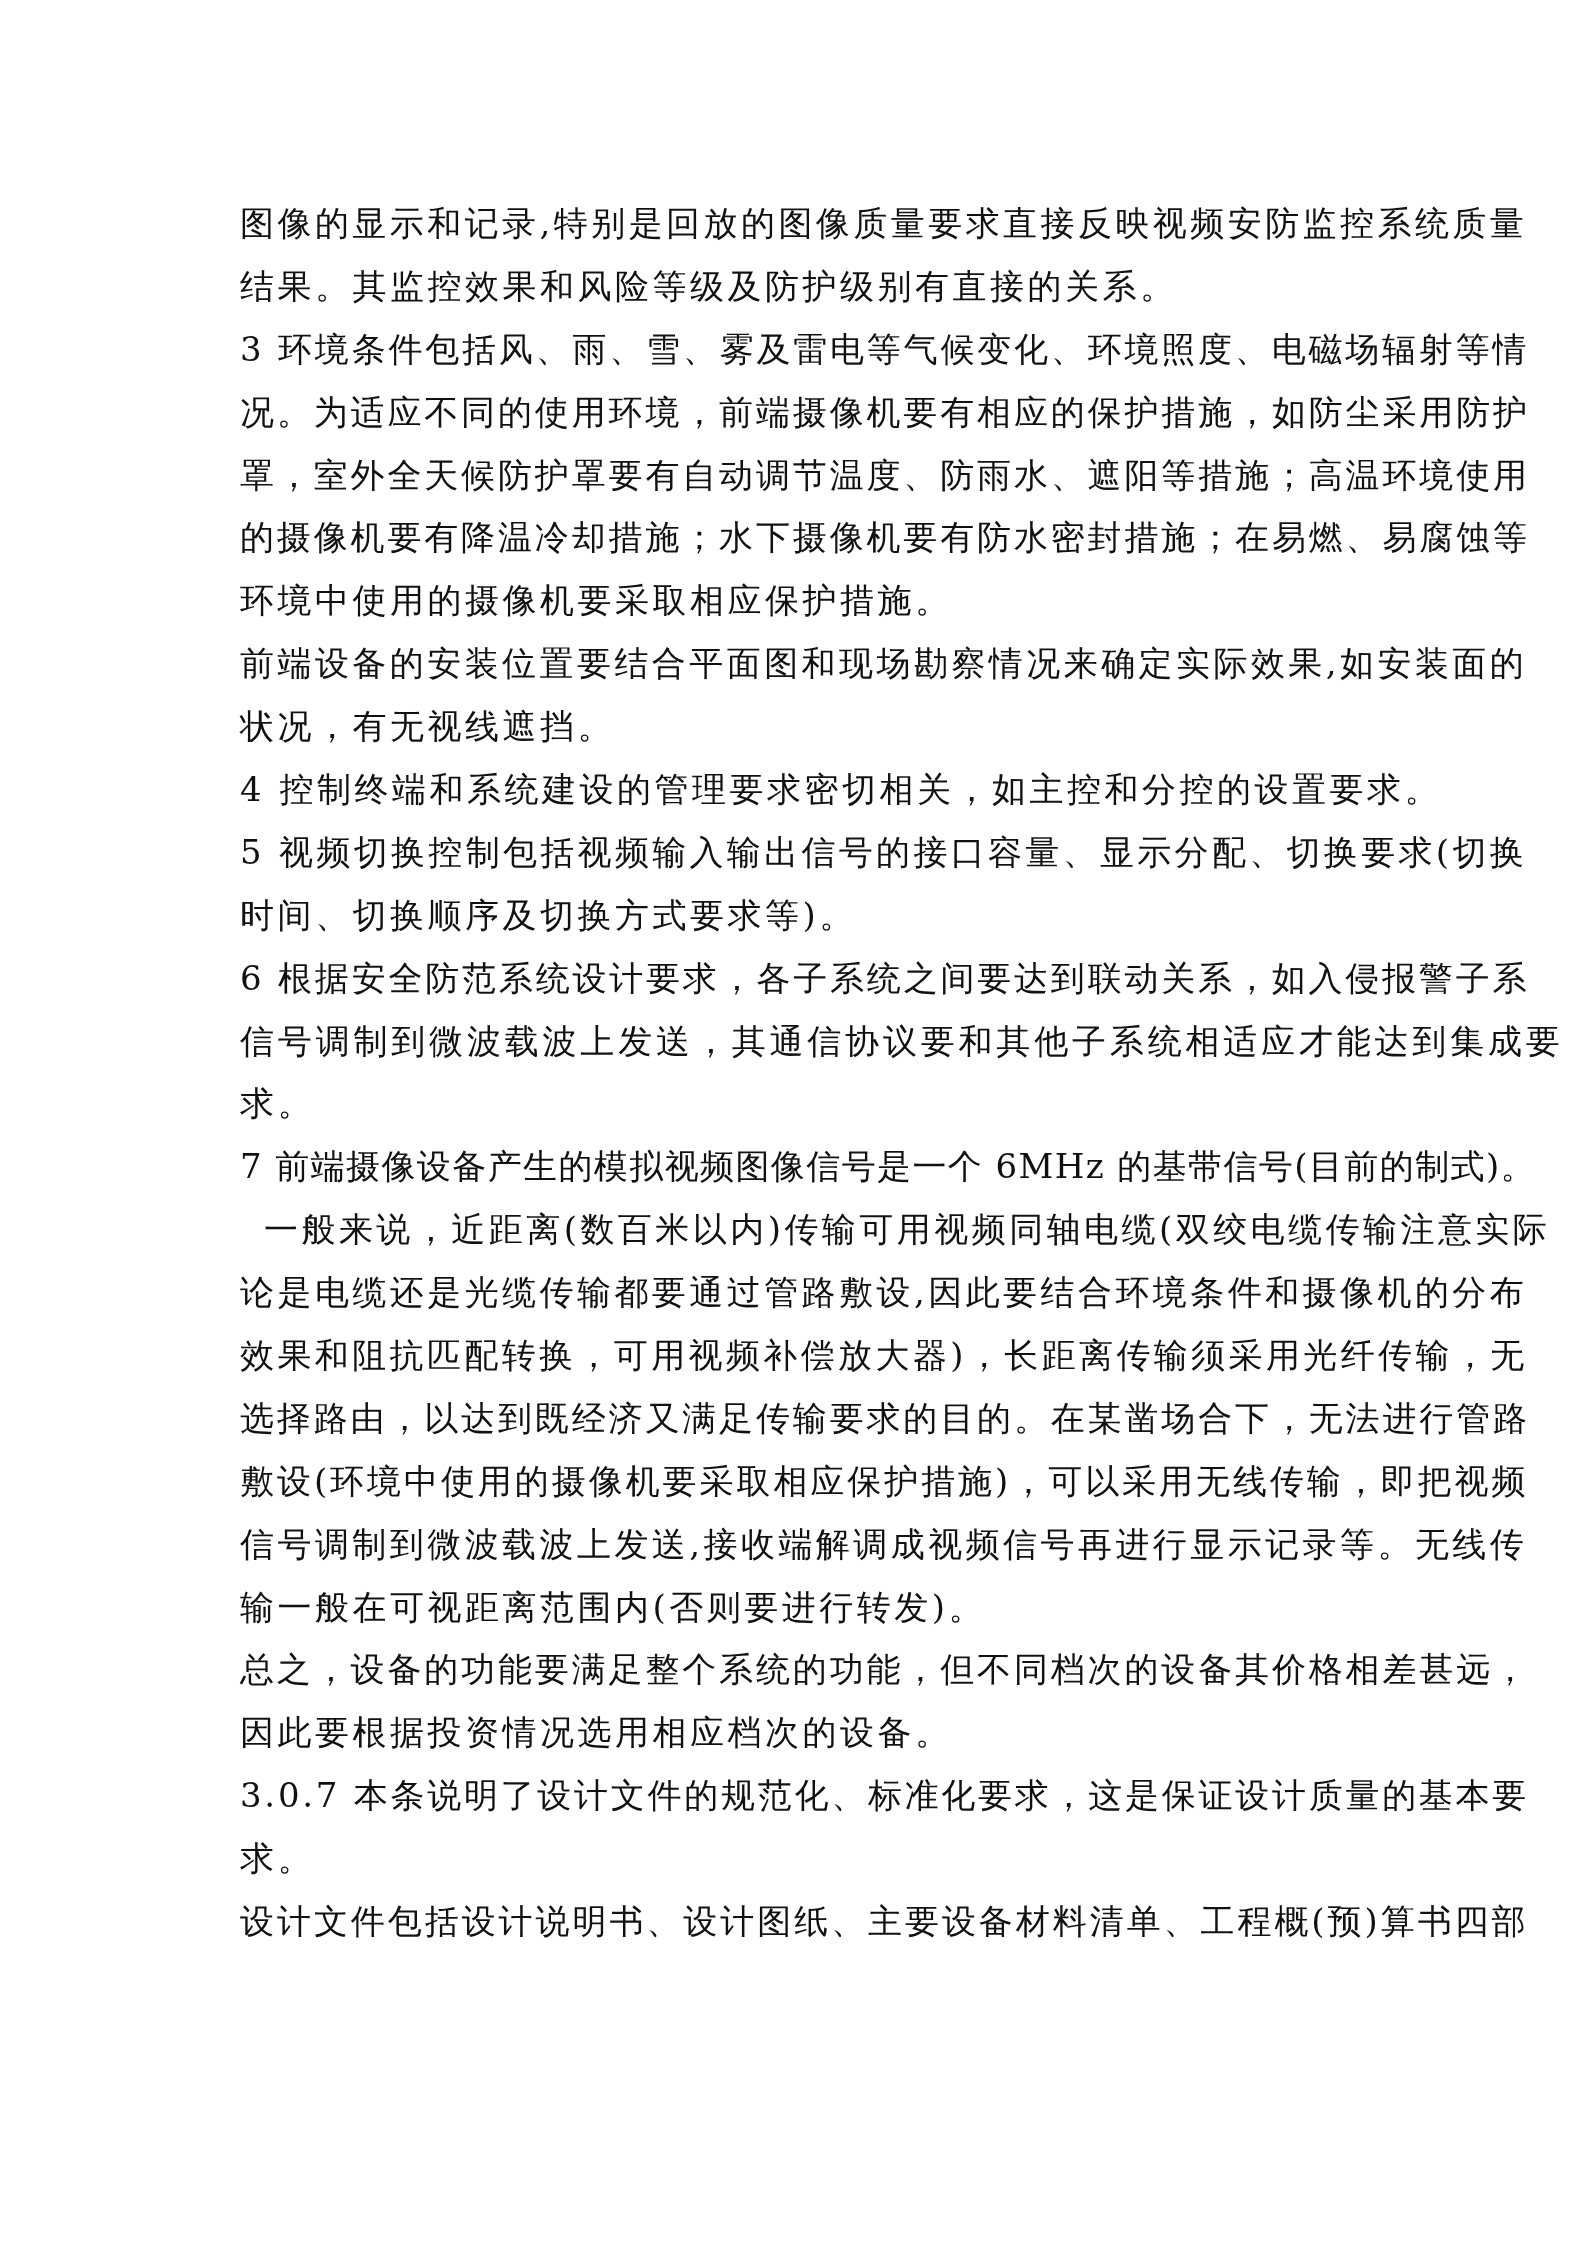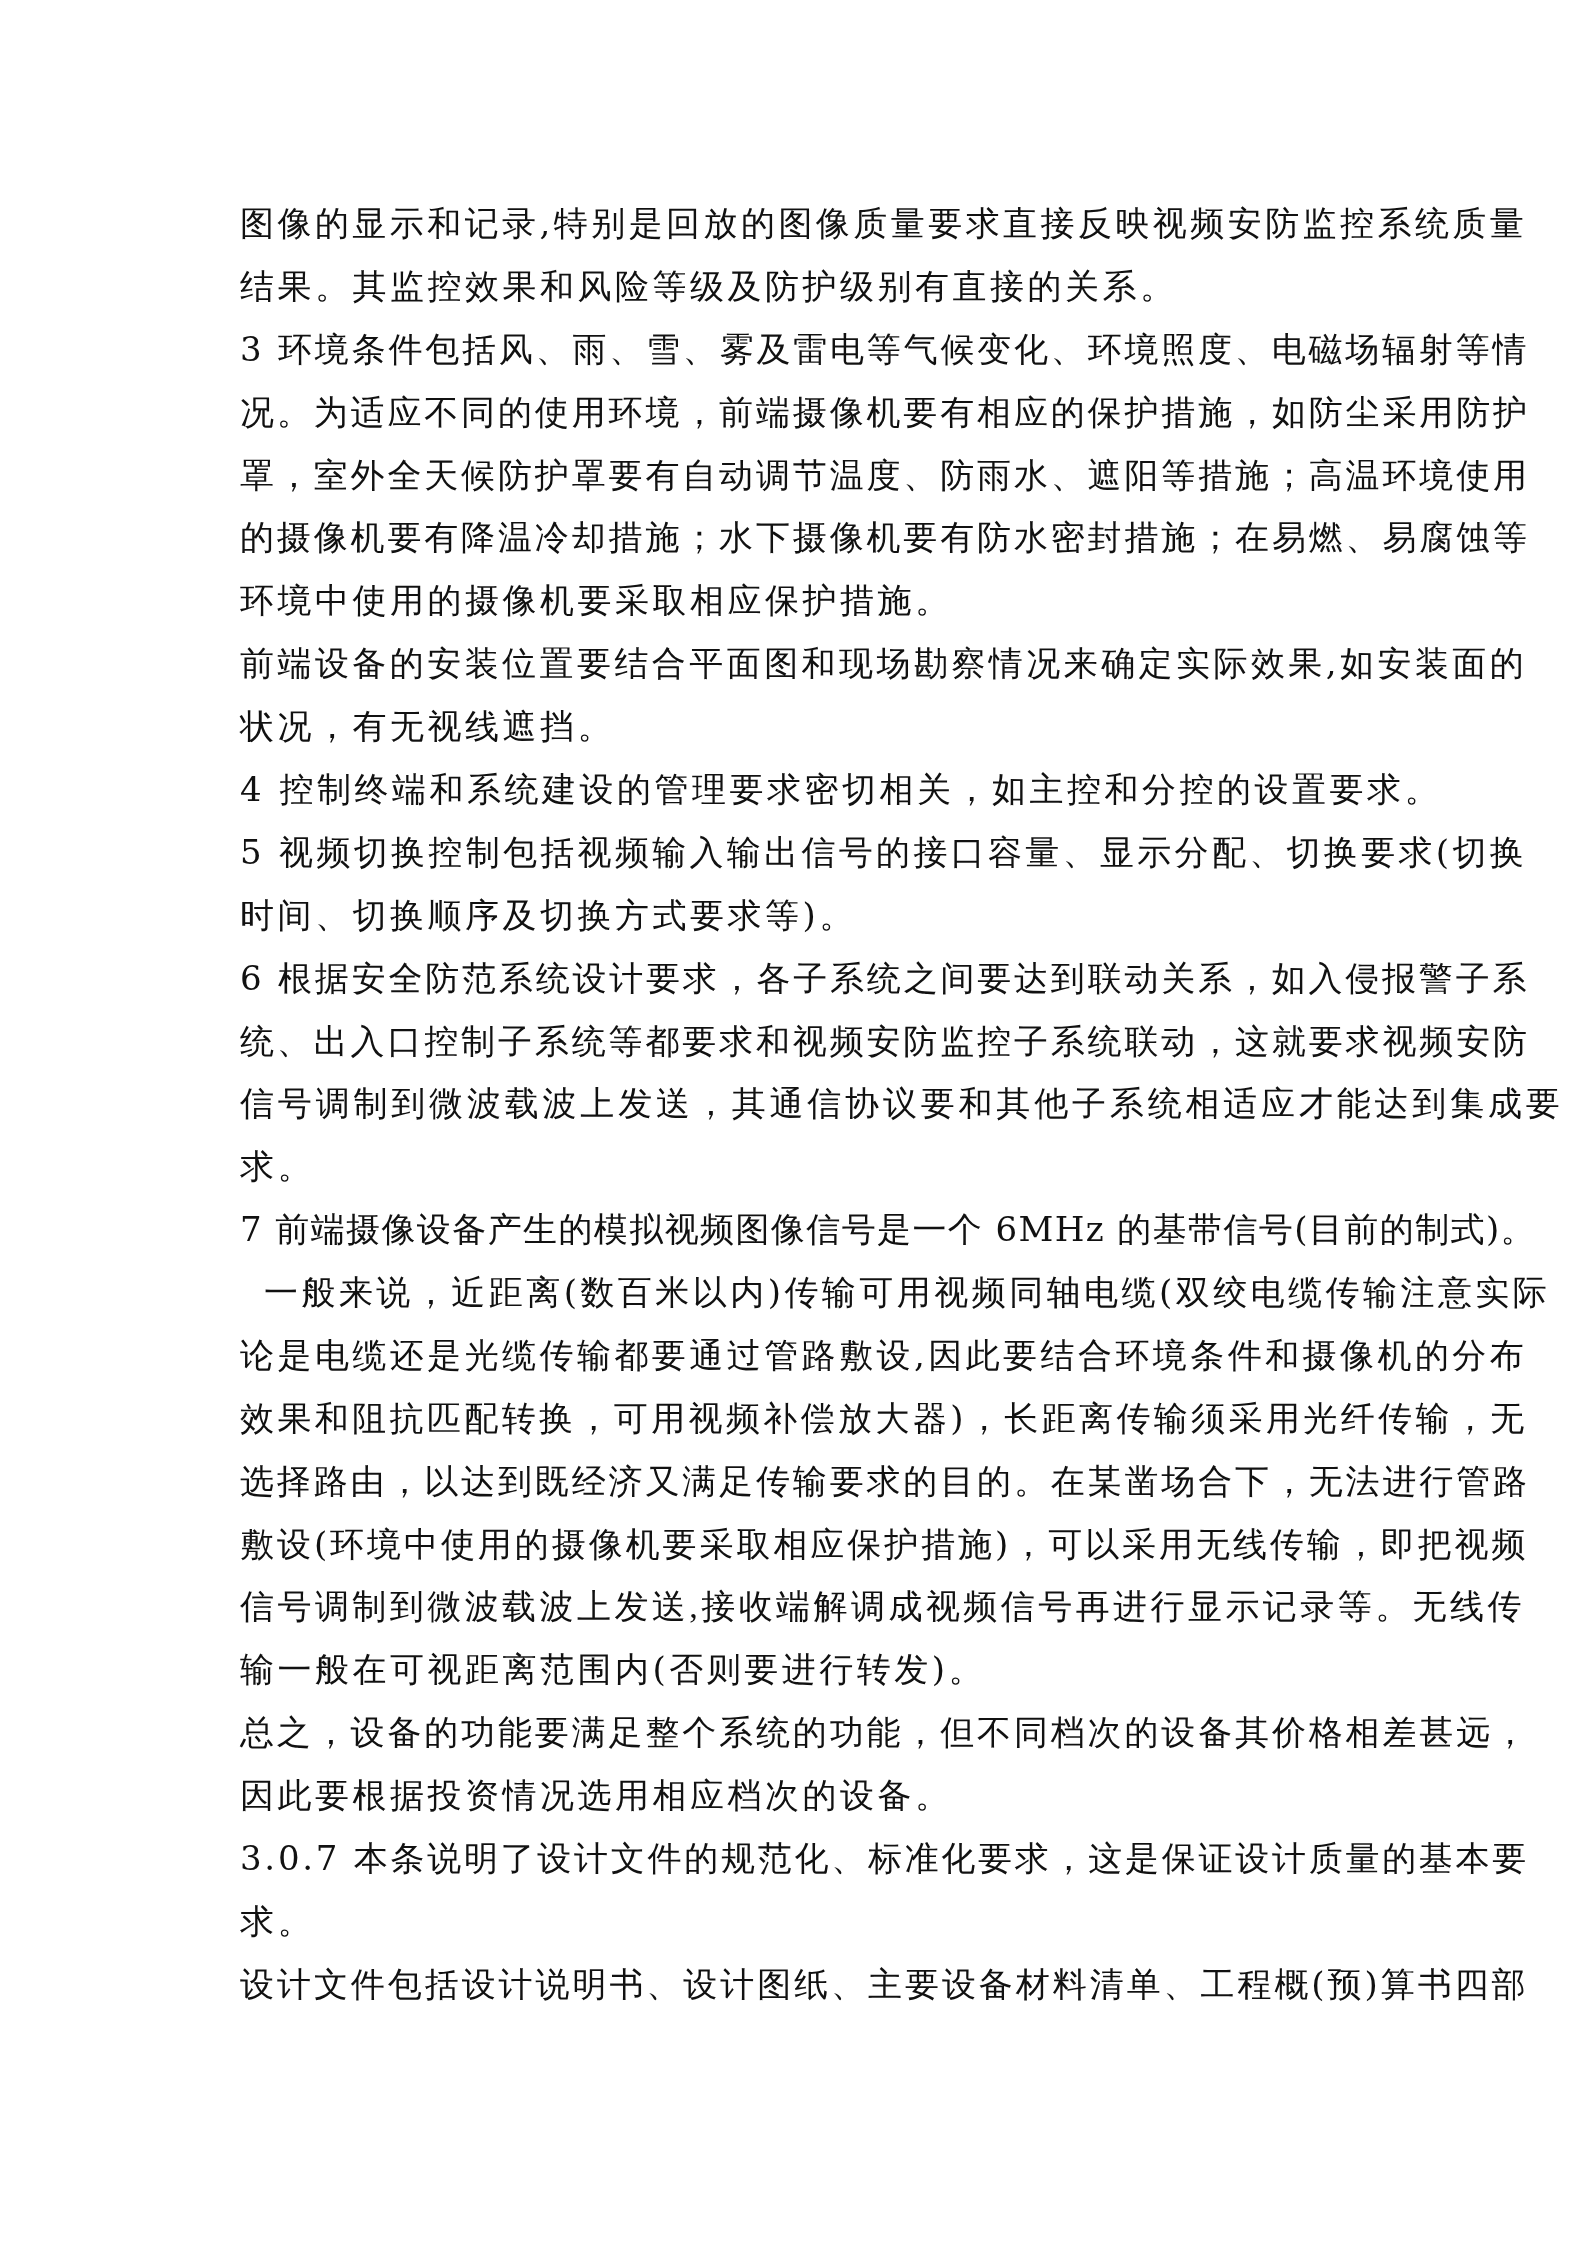--- a/index.html
+++ b/index.html
@@ -32,29 +32,28 @@
   <span class="line full" style="display: block; width: 1112px; letter-spacing: 2.85294px; text-align: left; text-align-last: left;">况。为适应不同的使用环境，前端摄像机要有相应的保护措施，如防尘采用防护</span>
   <span class="line full" style="display: block; width: 1112px; letter-spacing: 2.85294px; text-align: left; text-align-last: left;">罩，室外全天候防护罩要有自动调节温度、防雨水、遮阳等措施；高温环境使用</span>
   <span class="line full" style="display: block; width: 1112px; letter-spacing: 2.85294px; text-align: left; text-align-last: left;">的摄像机要有降温冷却措施；水下摄像机要有防水密封措施；在易燃、易腐蚀等</span>
   <span class="line" style="letter-spacing: 3.5px;">环境中使用的摄像机要采取相应保护措施。</span>
   <span class="line full" style="display: block; width: 1112px; letter-spacing: 3.44118px; text-align: left; text-align-last: left;">前端设备的安装位置要结合平面图和现场勘察情况来确定实际效果,如安装面的</span>
   <span class="line" style="letter-spacing: 3.5px;">状况，有无视线遮挡。</span>
   <span class="line" style="letter-spacing: 3.5px;">4 控制终端和系统建设的管理要求密切相关，如主控和分控的设置要求。</span>
   <span class="line full" style="display: block; width: 1112px; letter-spacing: 3.31429px; text-align: left; text-align-last: left;">5 视频切换控制包括视频输入输出信号的接口容量、显示分配、切换要求(切换</span>
   <span class="line" style="letter-spacing: 3.5px;">时间、切换顺序及切换方式要求等)。</span>
   <span class="line full" style="display: block; width: 1112px; letter-spacing: 2.8px; text-align: left; text-align-last: left;">6 根据安全防范系统设计要求，各子系统之间要达到联动关系，如入侵报警子系</span>
-  <span class="line full" style="display: block; width: 1112px; letter-spacing: 2.85294px; text-align: left; text-align-last: left;">统、出入口控制子系统等都要求和视频安防监控子系统联动，这就要求视频安防</span>
   <span class="line full" style="display: block; width: 1112px; letter-spacing: 3.81818px; text-align: left; text-align-last: left;">信号调制到微波载波上发送，其通信协议要和其他子系统相适应才能达到集成要</span>
   <span class="line" style="letter-spacing: 3.5px;">求。</span>
   <span class="line full" style="display: block; width: 1112px; letter-spacing: 1.4px; text-align: left; text-align-last: left;">7 前端摄像设备产生的模拟视频图像信号是一个 6MHz 的基带信号(目前的制式)。</span>
   <span class="line full" style="display: block; width: 1112px; letter-spacing: 3.45714px; text-align: left; text-align-last: left; margin-left: 24px;">一般来说，近距离(数百米以内)传输可用视频同轴电缆(双绞电缆传输注意实际</span>
   <span class="line full" style="display: block; width: 1112px; letter-spacing: 3.44118px; text-align: left; text-align-last: left;">论是电缆还是光缆传输都要通过管路敷设,因此要结合环境条件和摄像机的分布</span>
   <span class="line full" style="display: block; width: 1112px; letter-spacing: 3.38235px; text-align: left; text-align-last: left;">效果和阻抗匹配转换，可用视频补偿放大器)，长距离传输须采用光纤传输，无</span>
   <span class="line full" style="display: block; width: 1112px; letter-spacing: 2.85294px; text-align: left; text-align-last: left;">选择路由，以达到既经济又满足传输要求的目的。在某凿场合下，无法进行管路</span>
   <span class="line full" style="display: block; width: 1112px; letter-spacing: 2.94286px; text-align: left; text-align-last: left;">敷设(环境中使用的摄像机要采取相应保护措施)，可以采用无线传输，即把视频</span>
-  <span class="line full" style="display: block; width: 1112px; letter-spacing: 3.44118px; text-align: left; text-align-last: left; font-family: Liberation Serif, serif;">信号调制到微波载波上发送,接收端解调成视频信号再进行显示记录等。无线传</span>
+  <span class="line full" style="display: block; width: 1112px; letter-spacing: 3.44118px; text-align: left; text-align-last: left;">信号调制到微波载波上发送,接收端解调成视频信号再进行显示记录等。无线传</span>
   <span class="line" style="letter-spacing: 3.5px;">输一般在可视距离范围内(否则要进行转发)。</span>
   <span class="line full" style="display: block; width: 1112px; letter-spacing: 2.85294px; text-align: left; text-align-last: left;">总之，设备的功能要满足整个系统的功能，但不同档次的设备其价格相差甚远，</span>
   <span class="line" style="letter-spacing: 3.5px;">因此要根据投资情况选用相应档次的设备。</span>
   <span class="line full" style="display: block; width: 1112px; letter-spacing: 2.72973px; text-align: left; text-align-last: left;">3.0.7 本条说明了设计文件的规范化、标准化要求，这是保证设计质量的基本要</span>
   <span class="line" style="letter-spacing: 3.5px;">求。</span>
   <span class="line full" style="display: block; width: 1112px; letter-spacing: 2.94286px; text-align: left; text-align-last: left;">设计文件包括设计说明书、设计图纸、主要设备材料清单、工程概(预)算书四部</span>
 </div>
 
 </body></html>

